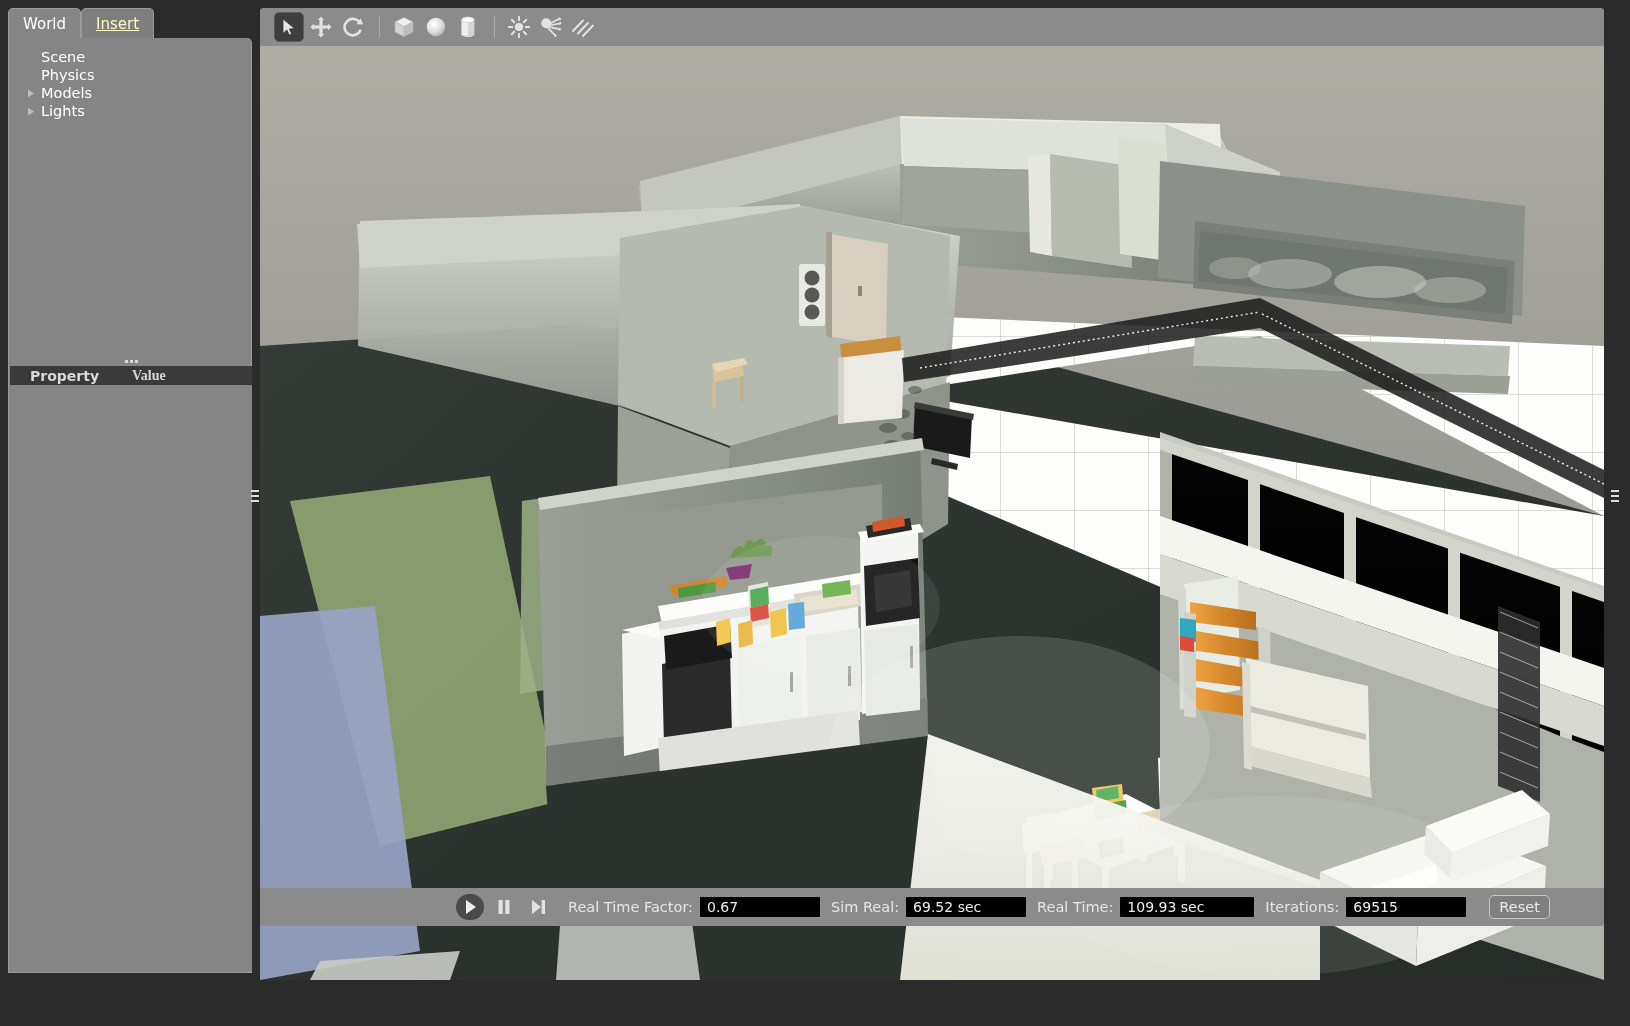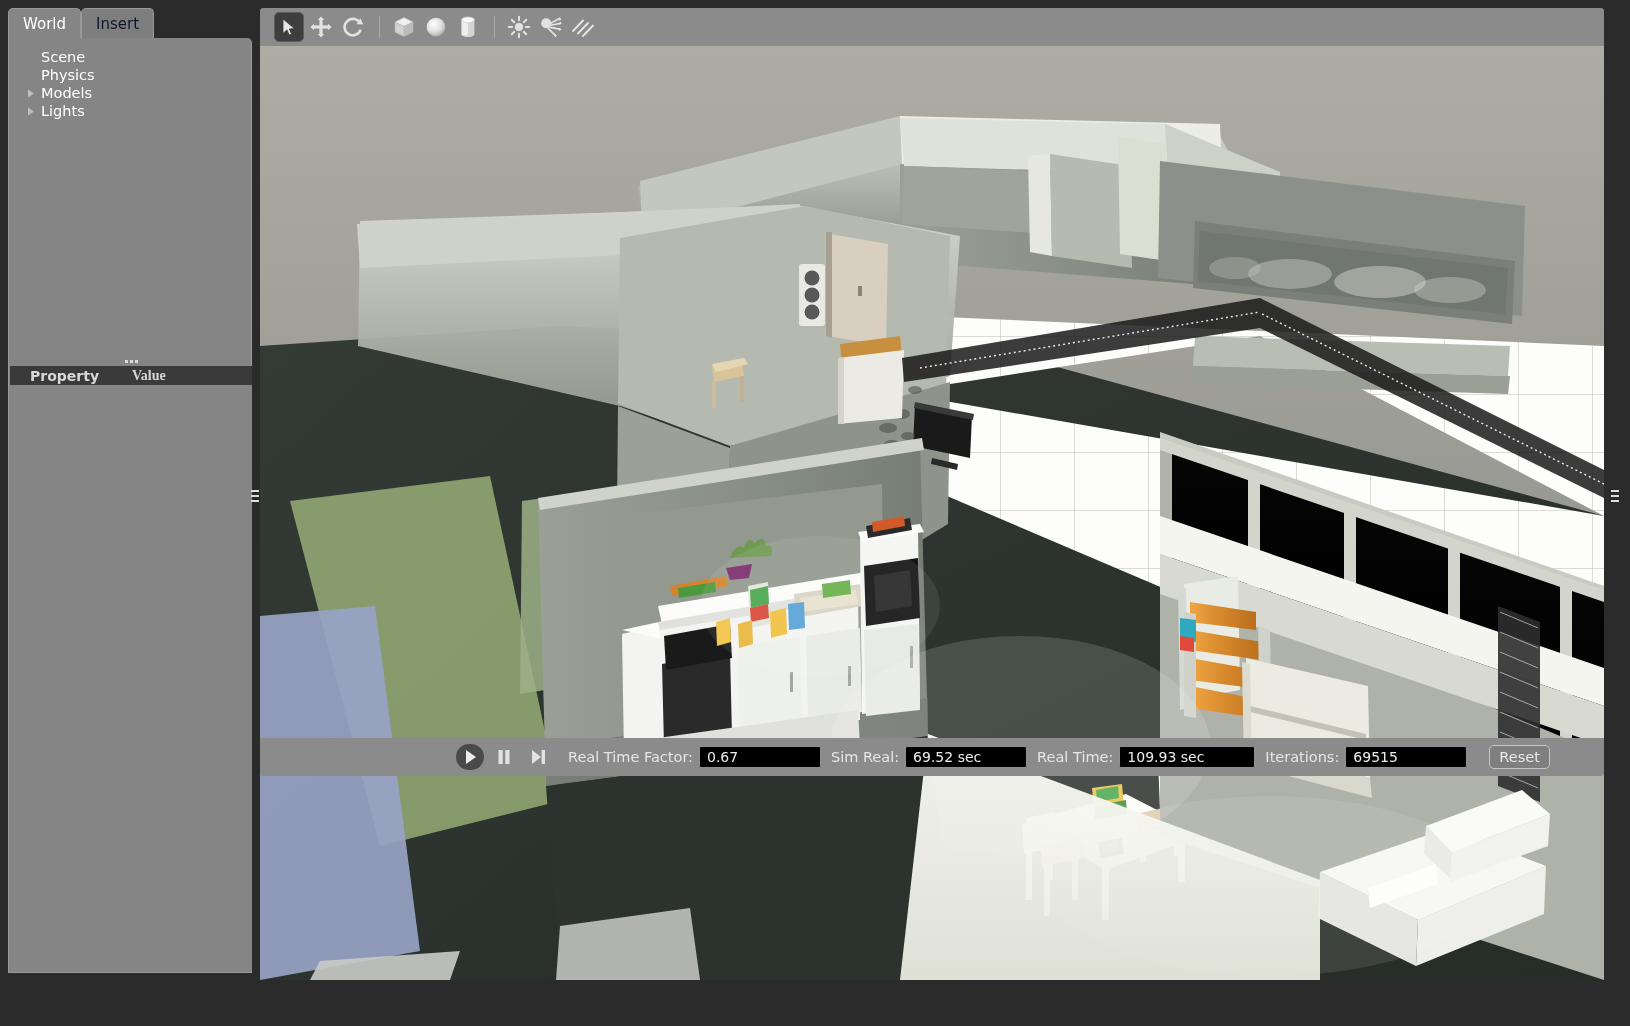--- a/index.html
+++ b/index.html
@@ -21,21 +21,21 @@
     height: 30px; min-width: 72px;
     padding: 0 14px;
     display: flex; align-items: center; justify-content: center;
     font-size: 15px; color: #e9e9e9;
     background: #8a8a8a;
     border-top-left-radius: 5px; border-top-right-radius: 5px;
     border: 1px solid #9a9a9a; border-bottom: none;
     cursor: default;
   }
   .tab.active { background: #858585; color: #ffffff; }
-  .tab.inactive { background: #7e7e7e; color: #0f172a; }
+  .tab.inactive { background: #7e7e7e; color: #fef9c3; text-decoration: underline; }
 
   #panel-body {
     position: absolute; top: 30px; left: 0;
     width: 244px; height: 935px;
     background: #858585;
     border: 1px solid #9a9a9a; border-top: none;
     border-top-right-radius: 5px;
   }
 
   .tree { padding: 10px 0 0 0; }
@@ -75,21 +75,21 @@
   #prop-header .col-val  { padding-left: 2px; font-family: Liberation Serif, serif; }
   #prop-list {
     position: absolute; left: 1px; top: 347px;
     width: 242px; height: 586px;
     background: #858585;
   }
 
   
   #render-wrap {
     position: absolute; left: 260px; top: 8px;
-    width: 1344px; height: 768px;
+    width: 1344px; height: 918px;
     background: #262626;
     border-radius: 3px;
   }
 
   
   #toolbar {
     position: absolute; left: 0; top: 0;
     width: 100%; height: 38px;
     background: #8b8b8b;
     border-top-left-radius: 3px; border-top-right-radius: 3px;

